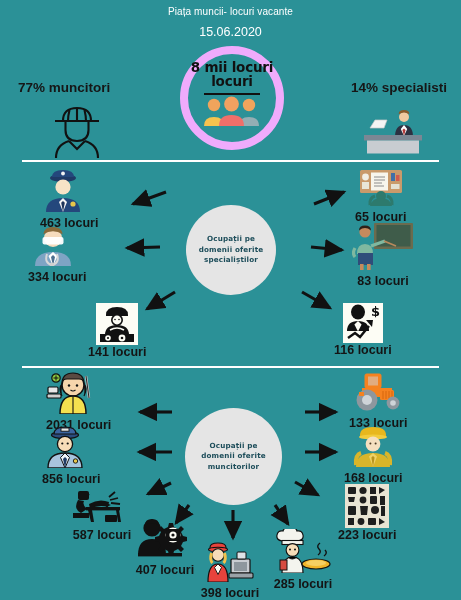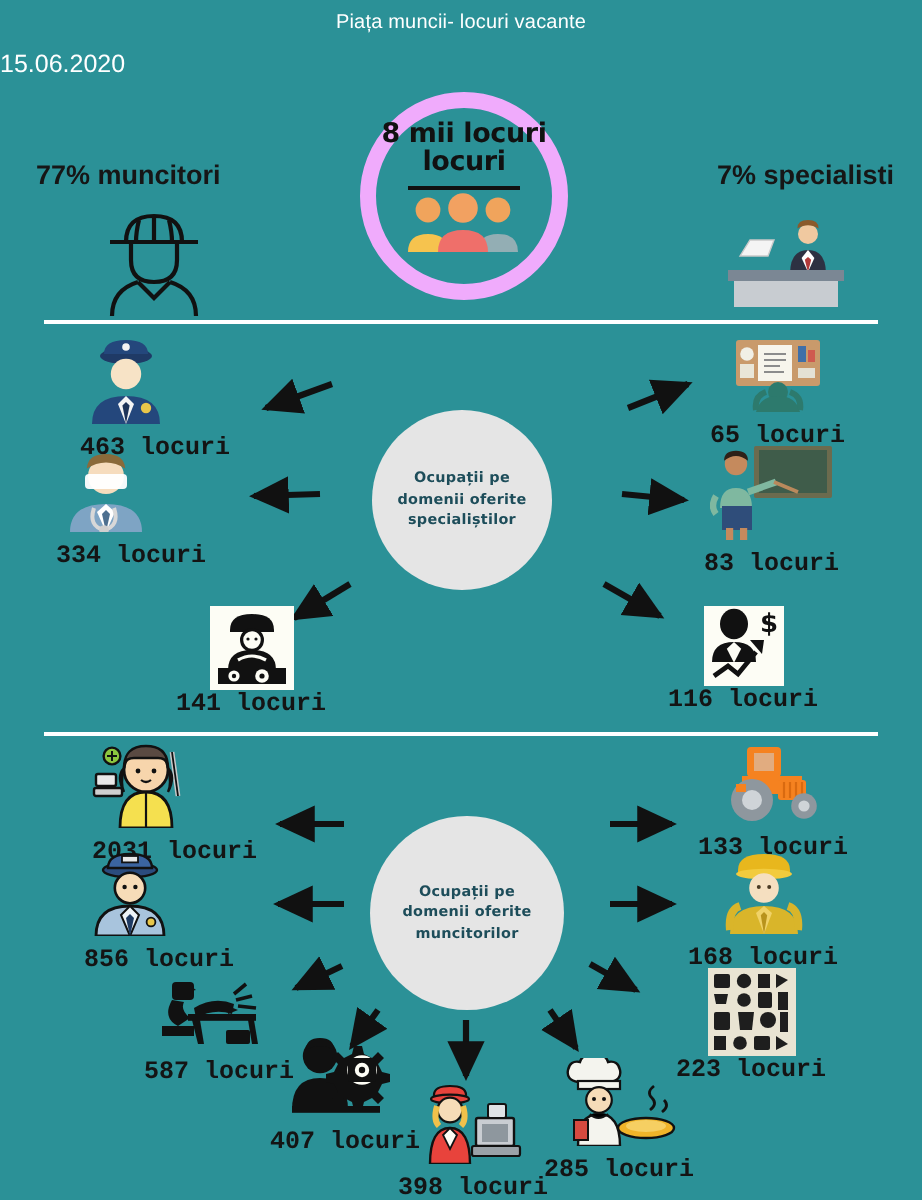--- a/index.html
+++ b/index.html
@@ -13,21 +13,21 @@
   }
 
   
   .title {
     position:absolute; left:0; top:6px; width:461px;
     text-align:center; color:#ffffff;
     font-size:10px; font-weight:400; letter-spacing:.1px;
   }
   .subtitle {
     position:absolute; left:0; top:25px; width:461px;
-    color:#ffffff;
+    text-align:center; color:#ffffff;
     font-size:12.5px; font-weight:400;
   }
 
   
   .badge-ring {
     position:absolute; left:180px; top:46px;
     width:104px; height:104px; border-radius:50%;
     background:#2b9197;
     border:8px solid #f0abfc;
   }
@@ -82,21 +82,21 @@
   }
   .hub.spec { left:186px; top:205px;  width:90px; height:90px; }
   .hub.work { left:185px; top:408px;  width:97px; height:97px; }
 
   
   .node { position:absolute; }
   .node .ic { position:relative; display:block; }
   .node .lbl {
     font-size:12.5px; font-weight:700; color:#141414;
     white-space:nowrap; line-height:1.05; margin-top:1px;
-    font-family:Liberation Mono, monospace;
+    font-family:Liberation Sans, sans-serif;
   }
   .node.ctr { text-align:center; }
 
   
   .arrows { position:absolute; left:0; top:0; width:461px; height:600px;
             pointer-events:none; }
 
   
   .framed { background:#fdfdf5; display:block; }
 </style>
@@ -121,21 +121,21 @@
         <path d="M38 30 q0-9 10-9 q10 0 10 9 z" fill="#93aeb4"></path>
 
         <circle cx="30.5" cy="8" r="7.4" fill="#f2a161"></circle>
         <path d="M18 30 q0-11 12.5-11 q12.5 0 12.5 11 z" fill="#ef6f6a"></path>
       </svg>
     </div>
   </div>
 </div>
 
 <div class="pct left">77%  muncitori</div>
-<div class="pct right">7% specialisti</div>
+<div class="pct right">14% specialisti</div>
 
 <div class="hardhat-icon">
   <svg width="72" height="56" viewBox="0 0 72 56">
     <g fill="none" stroke="#111" stroke-width="2.1">
 
       <path d="M16 19 q0-13 14-13 q14 0 14 13"></path>
 
       <path d="M8 19 h44"></path>
 
       <path d="M30 6 v13"></path>

